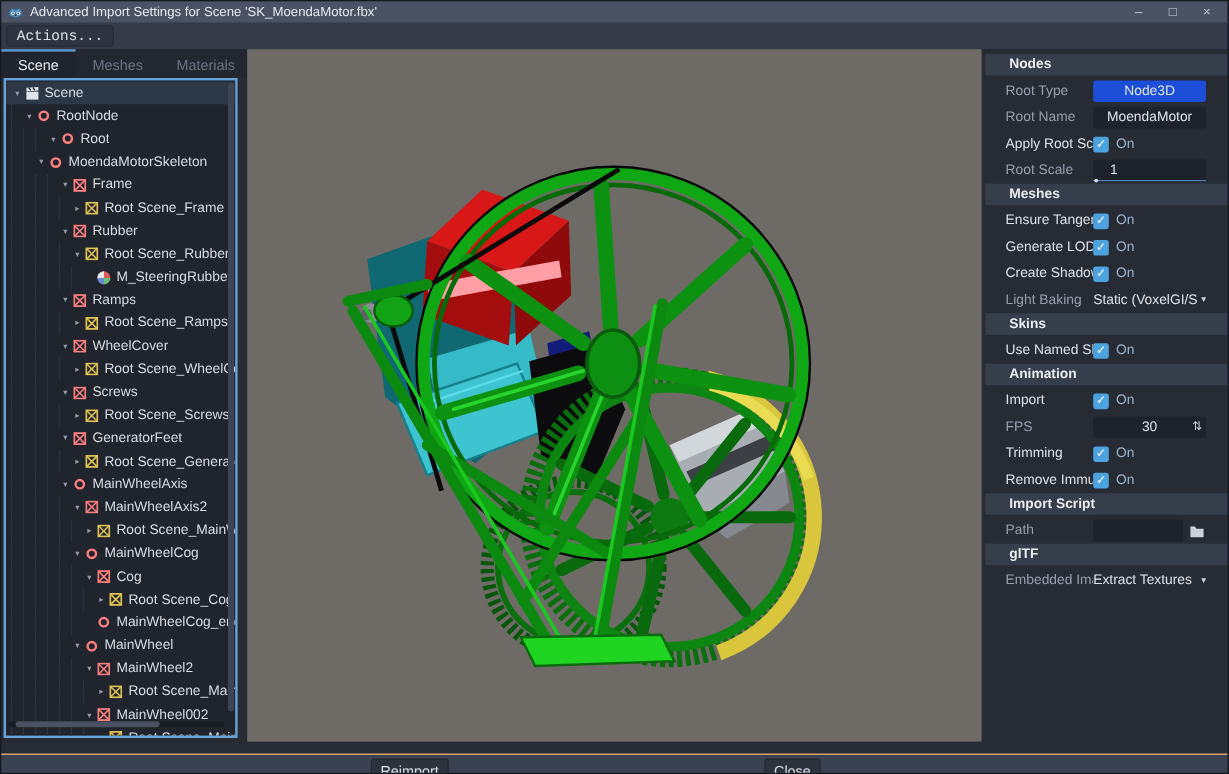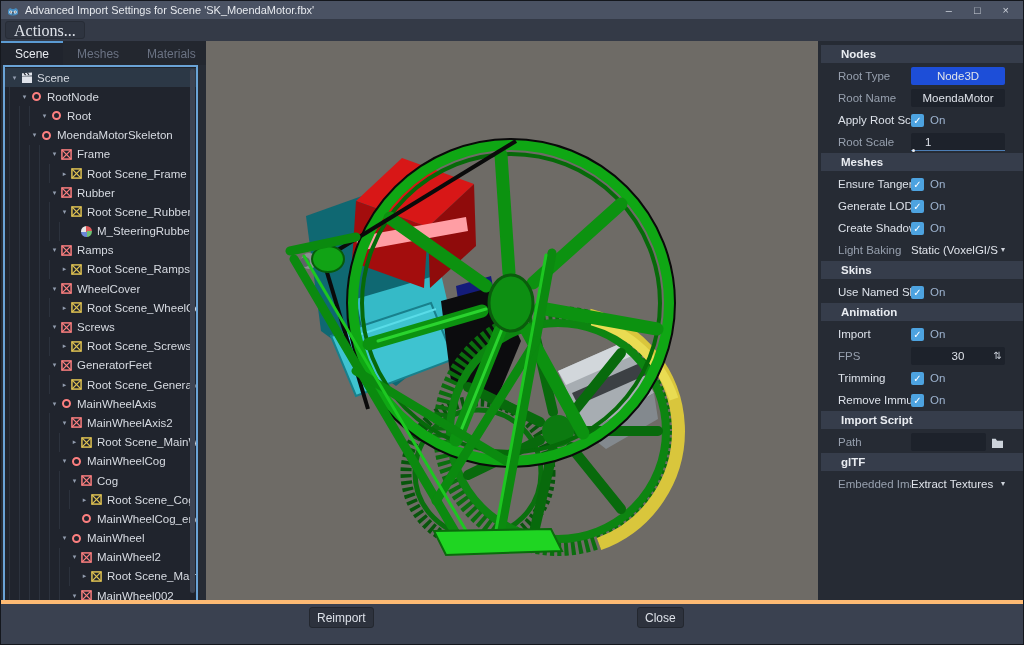--- a/index.html
+++ b/index.html
@@ -9,21 +9,21 @@
 
   
   .titlebar { position:absolute; left:0; top:0; width:100%; height:18px; background:#4a5263; display:flex; align-items:center; padding:0 6px; }
   .app-icon { width:12px; height:12px; margin-right:6px; flex:none; }
   .title { font-size:11px; color:#e6e9ee; white-space:nowrap; }
   .win-controls { margin-left:auto; display:flex; gap:22px; padding-right:8px; }
   .win-btn { color:#ccd1da; font-size:11px; line-height:18px; cursor:default; }
 
   
   .actions-row { position:absolute; left:0; top:18px; width:100%; height:22px; background:#343a47; }
-  .actions-btn { position:absolute; left:4px; top:2px; height:18px; padding:0 8px; background:#2e3440; border:1px solid #272c36; border-radius:3px; color:#dfe3ea; font-size:16px; font-family:Liberation Serif, serif; }
+  .actions-btn { position:absolute; left:4px; top:2px; height:18px; padding:0 8px; background:#2e3440; border:1px solid #272c36; border-radius:3px; color:#dfe3ea; font-size:12px; font-family:Liberation Mono, monospace; }
 
   
   .tab-row { position:absolute; left:0; top:40px; width:205px; height:24px; background:#23272f; display:flex; }
   .tab { padding:0 14px; font-size:12px; color:#6b7384; line-height:22px; border-top:2px solid transparent; }
   .tab.active { background:#20242d; color:#e8ebf0; border-top:2px solid #5b9bd3; }
 
   
   .tree-panel { position:absolute; left:2px; top:64px; width:195px; height:550px; background:#20242d; border:2px solid #6aa3d6; overflow:hidden; }
   .tree-rows { position:absolute; left:0; top:1px; width:100%; }
   .tree-row { display:flex; align-items:center; height:19.2px; padding-left:4px; white-space:nowrap; color:#d7dbe2; font-size:11.5px; }
@@ -57,21 +57,21 @@
   .val-check { display:flex; align-items:center; background:none; }
   .cbox { width:13px; height:13px; background:#4da3e0; border-radius:2px; color:#fff; font-size:10px; line-height:13px; text-align:center; font-weight:bold; }
   .onlabel { margin-left:6px; color:#9db3cf; }
   .val-dropdown { line-height:18px; white-space:nowrap; overflow:hidden; padding-right:10px; }
   .val-dropdown .dd-chev { position:absolute; right:0; top:0; line-height:18px; font-size:8px; color:#cfd4dc; }
   .val-path { display:flex; align-items:center; gap:3px; }
   .path-field { flex:1; height:18px; background:#1d222b; border-radius:2px; }
   .path-btn { flex:none; width:16px; height:16px; display:flex; align-items:center; justify-content:center; }
 
   
-  .footer { position:absolute; left:0; bottom:0; width:100%; height:44px; background:#3a4150; border-top:4px solid #fdba74;padding-left:33px; }
+  .footer { position:absolute; left:0; bottom:0; width:100%; height:16px; background:#3a4150; border-top:1px solid #fdba74;padding-left:33px; }
   .footer-btn { position:absolute; top:3px; height:21px; padding:0 7px; background:#2d323d; border:1px solid #23272f; border-radius:3px; color:#dde1e8; font-size:12px; font-family:inherit; }
   .footer-btn.reimport { left:308px; }
   .footer-btn.close { left:636px; }
 </style>
 </head>
 <body>
 
 <div class="window">
 
   <div class="titlebar">

